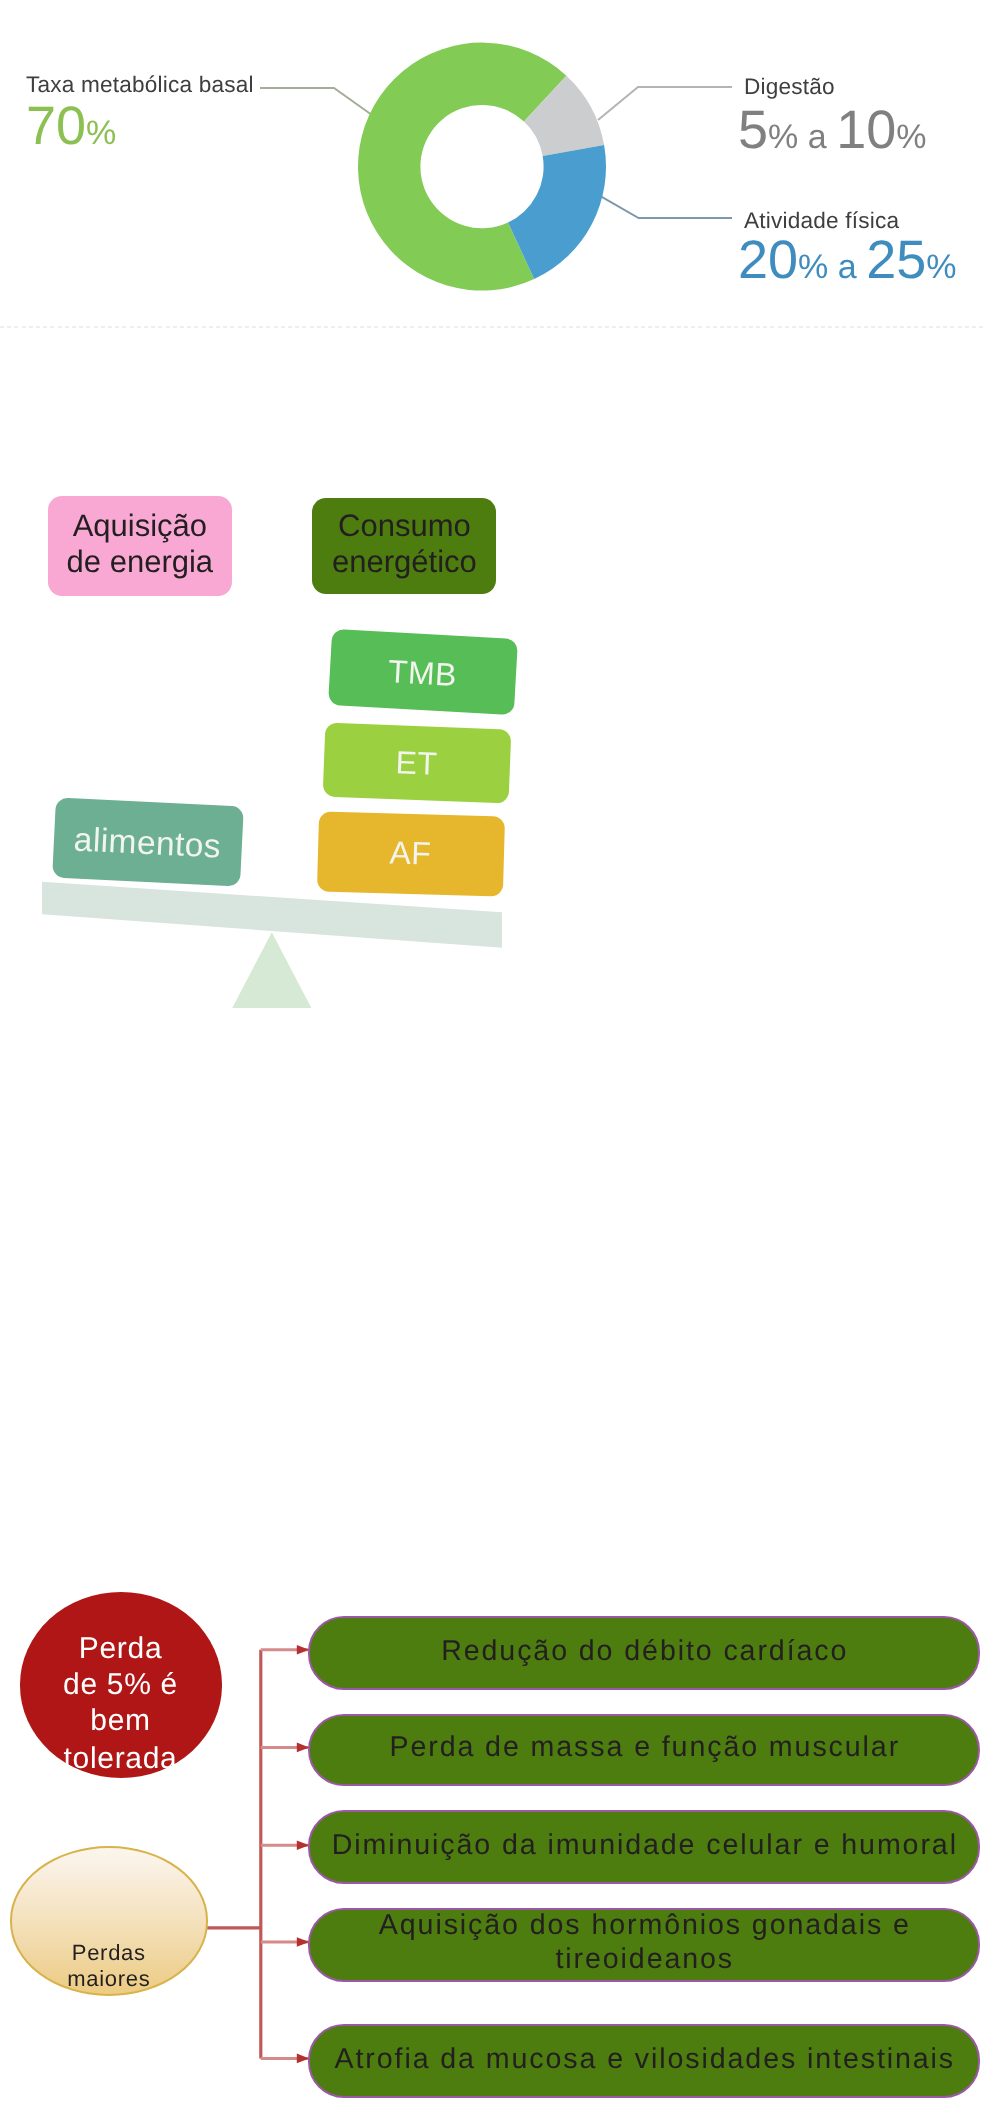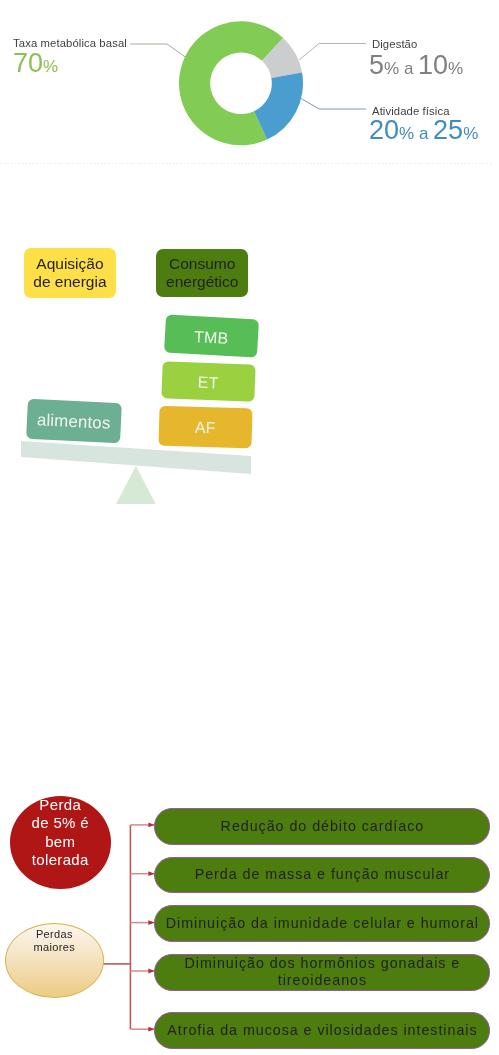--- a/index.html
+++ b/index.html
@@ -25,21 +25,21 @@
   
   .cap-box{position:absolute;border-radius:7px;display:flex;align-items:center;justify-content:center;
      text-align:center;font-size:15.5px;color:#231f20;line-height:1.18;}
   .blk{position:absolute;border-radius:6px;display:flex;align-items:center;justify-content:center;
      color:#f2f5ee;font-size:16px;letter-spacing:.2px;padding-top:3px;box-sizing:border-box;}
 
   
   .fbox{position:absolute;border:1.6px solid #9b58a5;border-radius:18px;background:#4d7c0f;
      display:flex;align-items:center;justify-content:center;text-align:center;
      font-size:14.3px;letter-spacing:0.95px;color:#231f20;line-height:1.22;}
-  .circ{position:absolute;border-radius:50%;display:flex;align-items:flex-start;justify-content:center;
+  .circ{position:absolute;border-radius:50%;display:flex;align-items:flex-end;justify-content:center;
      text-align:center;line-height:1.3;}
 </style>
 </head>
 <body>
 
 <div class="page">
 
   <div class="abs" style="left:0;top:0;width:499px;height:166px;">
 
     <svg id="donut-svg" width="499" height="166" viewBox="0 0 499 166">
@@ -68,21 +68,21 @@
     <div class="lbl-title" style="left:372px;top:104.5px;">Atividade física</div>
     <div class="val blue" style="left:369px;top:117px;">
       <span class="big">20</span><span class="sm">%</span><span class="mid"> a </span><span class="big">25</span><span class="sm">%</span>
     </div>
   </div>
 
   <div class="divider" style="top:163px;"></div>
 
   <div class="abs" style="left:0;top:166px;width:499px;height:354px;">
 
-    <div class="cap-box" style="left: 23.7px; top: 82.4px; width: 92.5px; height: 49.7px; background-color: #fde047;">
+    <div class="cap-box" style="left: 23.7px; top: 82.4px; width: 92.5px; height: 49.7px; background-color: #f9a8d4;">
       <div>
         <div>Aquisição</div>
         <div>de energia</div>
       </div>
     </div>
     <div class="cap-box" style="left: 156.4px; top: 82.9px; width: 91.7px; height: 48.4px; background-color: #4d7c0f;">
       <div>
         <div>Consumo</div>
         <div>energético</div>
       </div>
@@ -151,21 +151,21 @@
       <span>Redução do débito cardíaco</span>
     </div>
     <div class="fbox" style="left:154.4px;top:67.1px;width:334px;height:34.2px;">
       <span>Perda de massa e função muscular</span>
     </div>
     <div class="fbox" style="left:154.4px;top:114.9px;width:334px;height:35px;">
       <span>Diminuição da imunidade celular e humoral</span>
     </div>
     <div class="fbox" style="left:154.4px;top:164px;width:334px;height:34.9px;">
       <div>
-        <div>Diminuição dos hormônios gonadais e</div>
+        <div>Aquisição dos hormônios gonadais e</div>
         <div>tireoideanos</div>
       </div>
     </div>
     <div class="fbox" style="left:154.4px;top:222.2px;width:334px;height:34.9px;">
       <span>Atrofia da mucosa e vilosidades intestinais</span>
     </div>
   </div>
 
 </div>
 

